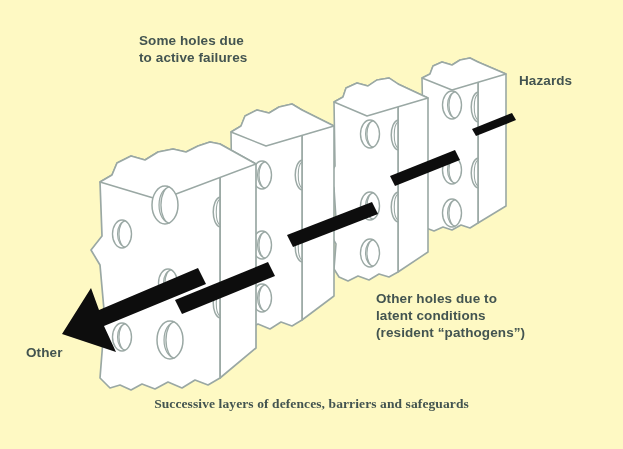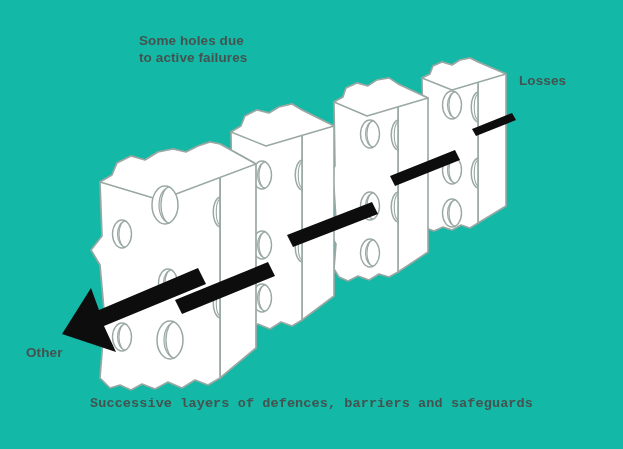--- a/index.html
+++ b/index.html
@@ -5,21 +5,21 @@
 <style>
   html, body {
     margin: 0;
     padding: 0;
     background: #ffffff;
   }
   #page {
     position: relative;
     width: 623px;
     height: 449px;
-    background: #14b8a6;
+    background: #fef9c3;
     overflow: hidden;
     font-family: "Liberation Sans", sans-serif;
   }
   #diagram-svg {
     position: absolute;
     left: 0;
     top: 0;
     width: 623px;
     height: 449px;
   }
@@ -38,21 +38,21 @@
   #label-hazards        { left: 519px; top: 72px; }
   #label-latent         { left: 376px; top: 290px; }
   #label-losses         { left: 26px;  top: 344px; }
   #caption-defences {
     position: absolute;
     left: 0;
     top: 396px;
     width: 623px;
     text-align: center;
     color: #435450;
-    font-family: Liberation Mono, monospace;
+    font-family: Liberation Serif, serif;
     font-size: 13.5px;
     font-weight: 600;
     letter-spacing: 0.1px;
     -webkit-font-smoothing: antialiased;
   }
 </style>
 </head>
 <body>
 
 <div id="page">
@@ -188,20 +188,23 @@
                L 91,288
                L 99,310
                Z"></path>
     </g>
 
   </svg>
 
   <div class="label" id="label-active-failures">Some holes due
 to active failures</div>
 
-  <div class="label" id="label-hazards">Losses</div>
-
+  <div class="label" id="label-hazards">Hazards</div>
+
+  <div class="label" id="label-latent">Other holes due to
+latent conditions
+(resident “pathogens”)</div>
 
   <div class="label" id="label-losses">Other</div>
 
   <div id="caption-defences">Successive layers of defences, barriers and safeguards</div>
 
 </div>
 
 </body></html>

